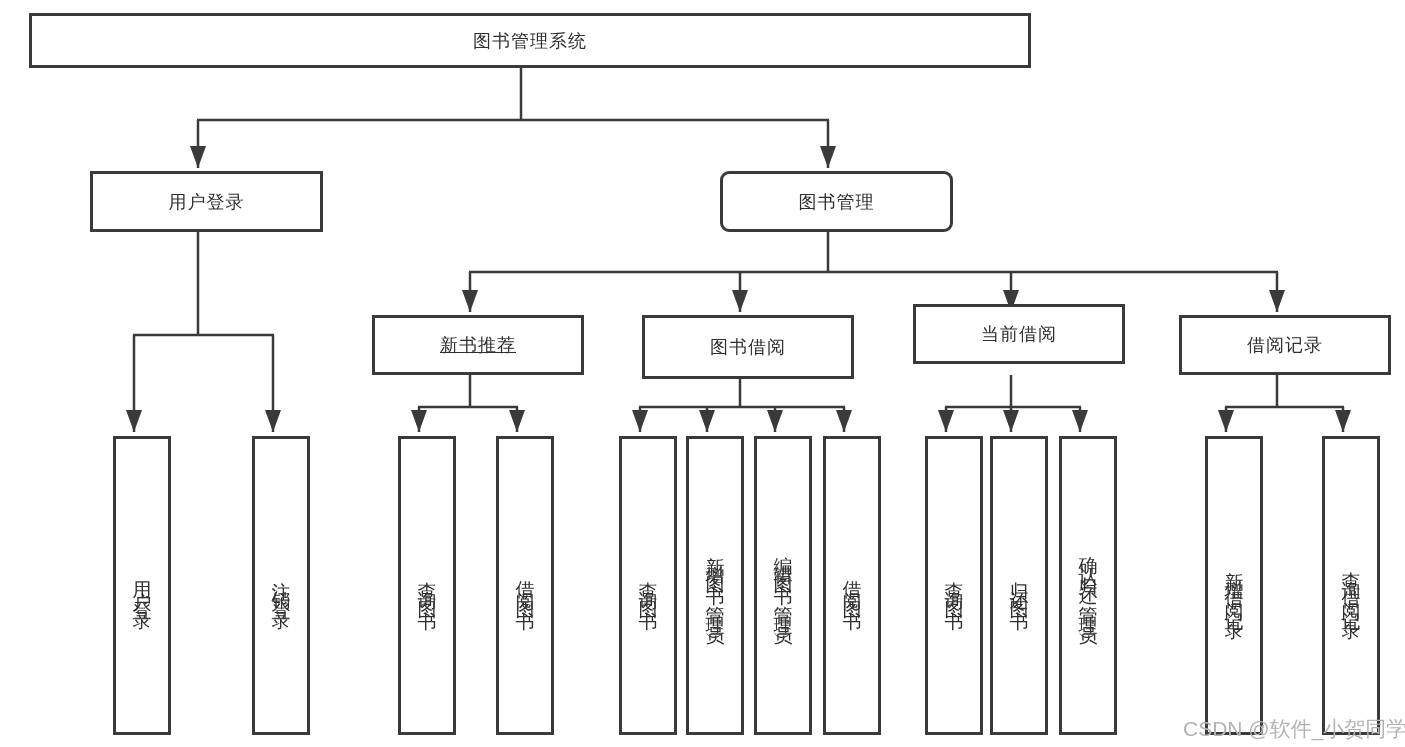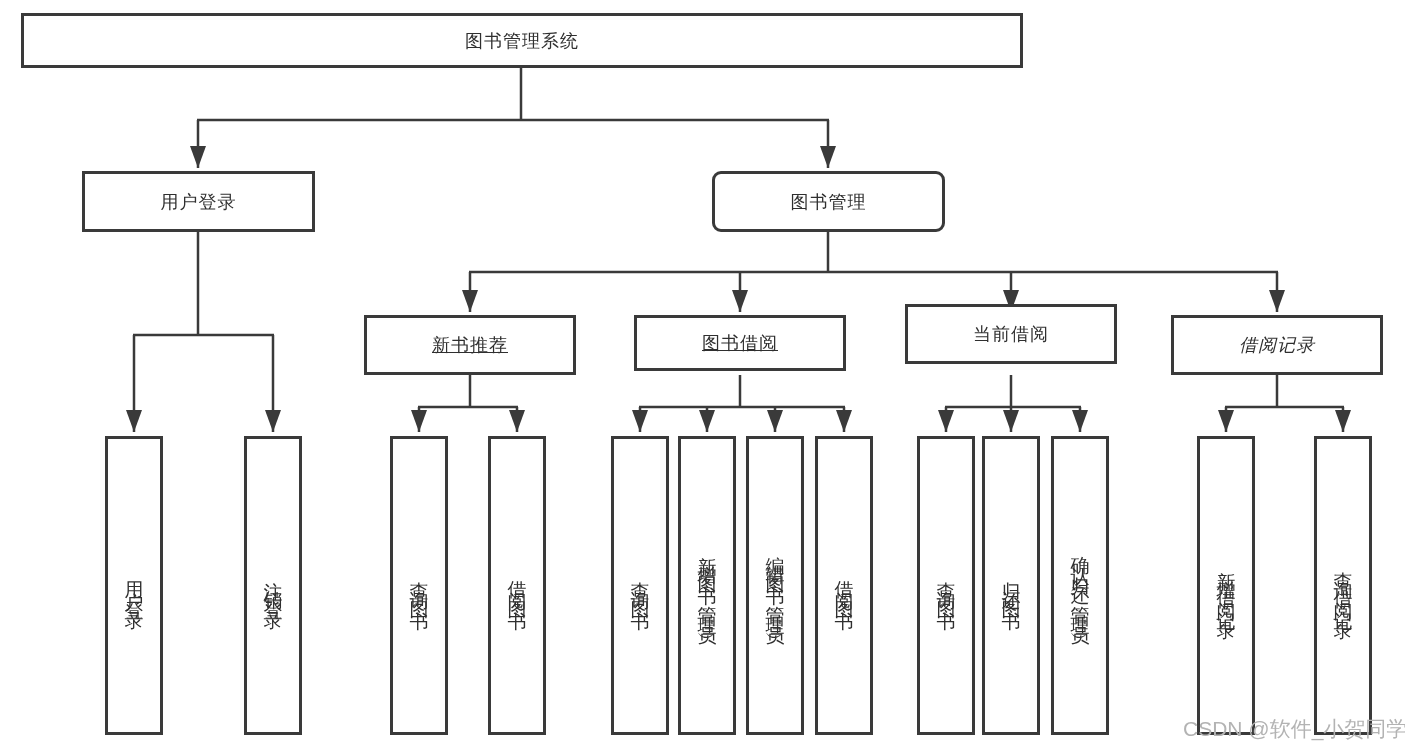--- a/index.html
+++ b/index.html
@@ -24,20 +24,21 @@
   .node {
     position: absolute;
     box-sizing: border-box;
     background: #ffffff;
     border: 3px solid #3a3a3a;
     display: flex;
     align-items: center;
     justify-content: center;
     color: #2f2f2f;
     z-index: 2;
+    margin-left: 8px;
   }
   .hbox {
     font-size: 18px;
     letter-spacing: 1px;
   }
   .vbox {
     font-size: 19px;
   }
   .vbox span {
     writing-mode: vertical-rl;
@@ -117,27 +118,27 @@
   <div class="node hbox" style="left:82px; top:171px; width:233px; height:61px;">
     <span>用户登录</span>
   </div>
   <div class="node hbox" style="left:712px; top:171px; width:233px; height:61px;border-radius:9px;">
     <span>图书管理</span>
   </div>
 
   <div class="node hbox" style="left:364px; top:315px; width:212px; height:60px;text-decoration:underline;">
     <span>新书推荐</span>
   </div>
-  <div class="node hbox" style="left:634px; top:315px; width:212px; height:56px;text-decoration:underline;">
+  <div class="node hbox" style="left:634px; top:315px; width:212px; height:64px;">
     <span>图书借阅</span>
   </div>
   <div class="node hbox" style="left:905px; top:304px; width:212px; height:60px;">
     <span>当前借阅</span>
   </div>
-  <div class="node hbox" style="left:1171px; top:315px; width:212px; height:60px;font-style:italic;">
+  <div class="node hbox" style="left:1171px; top:315px; width:212px; height:60px;">
     <span>借阅记录</span>
   </div>
 
   <div class="node vbox" style="left:105px; top:436px; width:58px; height:299px;">
     <span>用户登录</span>
   </div>
   <div class="node vbox" style="left:244px; top:436px; width:58px; height:299px;">
     <span>注销登录</span>
   </div>
 

